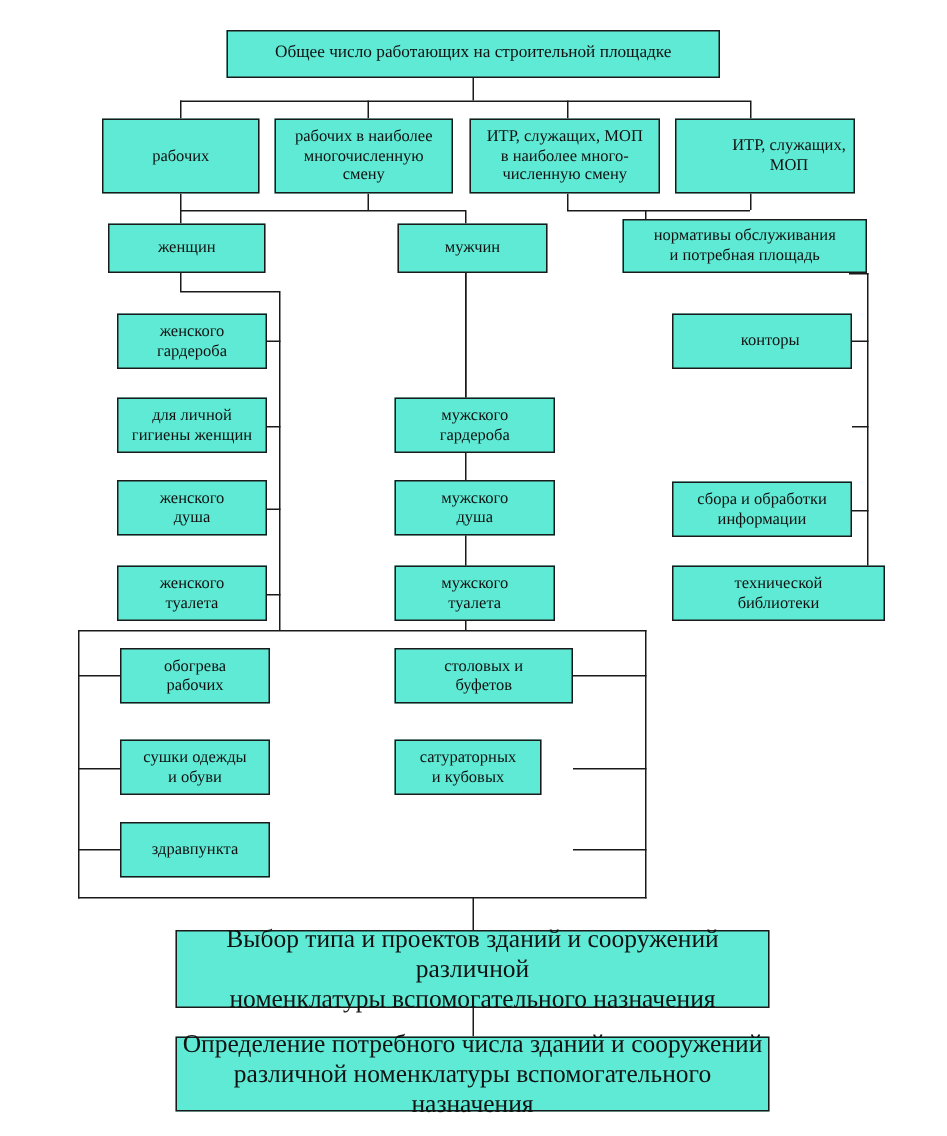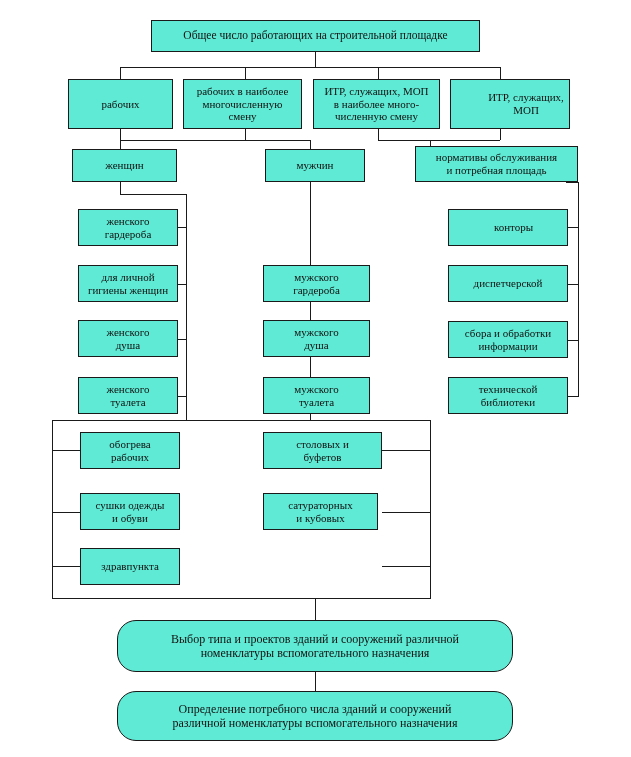--- a/index.html
+++ b/index.html
@@ -26,21 +26,21 @@
     text-align: center;
     color: #111111;
     line-height: 1.18;
     z-index: 3;
     padding: 1px 3px;
     white-space: pre-line;
   }
   .node.sz-title { font-size: 11.5px; }
   .node.sz-mid   { font-size: 11px; }
   .node.sz-small { font-size: 11px; }
-  .node.sz-foot  { font-size: 12px; border-radius: 19px; }
+  .node.sz-foot  { font-size: 17px; }
 
   .line {
     position: absolute;
     background: #1a1a1a;
     z-index: 1;
   }
   .h { height: 1px; }
   .v { width: 1px; }
 </style>
 </head>
@@ -145,40 +145,39 @@
 гардероба</div>
 
   <div class="node sz-small" style="left:263px; top:320px; width:107px; height:37px;">мужского
 душа</div>
 
   <div class="node sz-small" style="left:263px; top:377px; width:107px; height:37px;">мужского
 туалета</div>
 
   <div class="node sz-small" style="left:448px; top:209px; width:120px; height:37px;padding-left:14px;">конторы</div>
 
-  <div class="node sz-small" style="left:448px; top:265px; width:120px; height:37px;">диспетчерской</div>
 
   <div class="node sz-small" style="left:448px; top:321px; width:120px; height:37px;">сбора и обработки
 информации</div>
 
-  <div class="node sz-small" style="left:448px; top:377px; width:120px; height:37px;">технической
+  <div class="node sz-small" style="left:448px; top:377px; width:142px; height:37px;">технической
 библиотеки</div>
 
   <div class="node sz-small" style="left:80px; top:432px; width:100px; height:37px;">обогрева
 рабочих</div>
 
   <div class="node sz-small" style="left:80px; top:493px; width:100px; height:37px;">сушки одежды
 и обуви</div>
 
   <div class="node sz-small" style="left:80px; top:548px; width:100px; height:37px;">здравпункта</div>
 
   <div class="node sz-small" style="left:263px; top:432px; width:119px; height:37px;">столовых и
 буфетов</div>
 
-  <div class="node sz-small" style="left:263px; top:493px; width:115px; height:37px;">сатураторных
+  <div class="node sz-small" style="left:263px; top:493px; width:98px; height:37px;">сатураторных
 и кубовых</div>
 
 
   <div class="node sz-foot" style="left:117px; top:620px; width:396px; height:52px;">Выбор типа и проектов зданий и сооружений различной
 номенклатуры вспомогательного назначения</div>
 
   <div class="node sz-foot" style="left:117px; top:691px; width:396px; height:50px;">Определение потребного числа зданий и сооружений
 различной номенклатуры вспомогательного назначения</div>
 
 </div>

